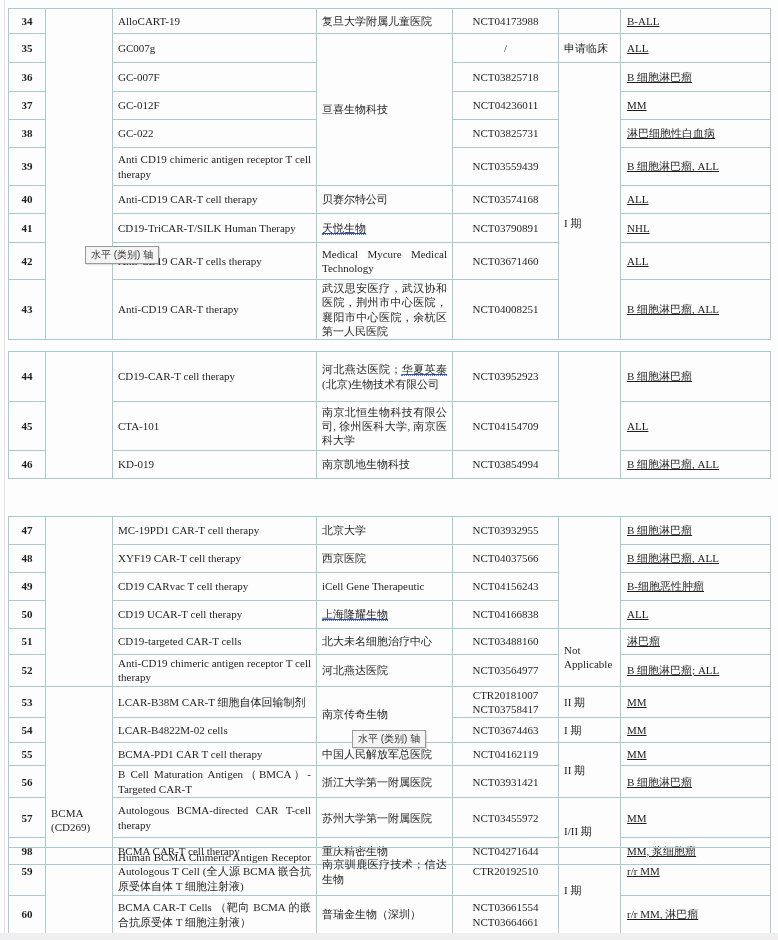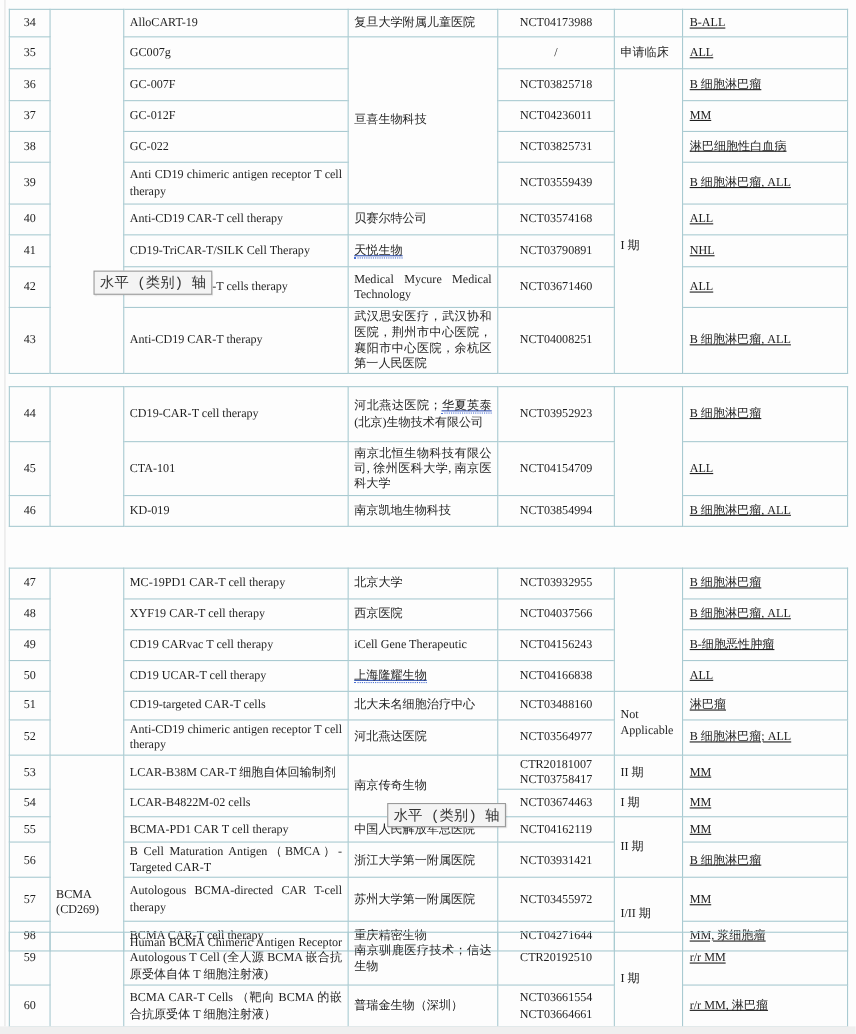--- a/index.html
+++ b/index.html
@@ -7,35 +7,35 @@
   .page{position:relative;width:778px;height:940px;background:#fdfdfd;
         font-family:"Liberation Serif","DejaVu Serif",serif;color:#1f1f1f;}
   .page-edge{position:absolute;left:4px;top:0;width:1px;height:933px;background:#e3e3e3;}
   .bottom-strip{position:absolute;left:0;top:933px;width:778px;height:7px;background:#efefef;}
 
   table.tbl{position:absolute;left:8px;border-collapse:collapse;table-layout:fixed;width:762px;}
   .tbl td{border:1px solid #a9cad1;font-size:11px;line-height:1.3;padding:1px 5px;
           vertical-align:middle;overflow:hidden;}
   .b1{top:8px;} .b2{top:351px;} .b3{top:516px;} .b4{top:847px;}
 
-  td.c-num{text-align:center;padding:1px 2px;}
+  td.c-num{text-align:center;padding:1px 2px;font-weight:bold;}
   td.c-target{text-align:left;padding:1px 3px 1px 5px;}
   td.c-name{text-align:justify;}
   td.c-org{text-align:justify;}
   td.c-reg{text-align:center;}
   td.c-phase{text-align:left;padding:1px 3px 1px 5px;overflow-wrap:break-word;}
   td.c-disease{text-align:left;padding:1px 4px 1px 6px;text-decoration:underline;}
 
   td.pad-phase-block1{padding-top:45px;}
   td.pad-target-bcma{padding-top:90px;padding-left:5px;}
 
   .link{text-decoration:underline;text-decoration-color:#2f4fae;border-bottom:1px dotted #4a6fd4;cursor:pointer;}
 
   .tooltip{position:absolute;background:#f4f4f4;border:1px solid #9a9a9a;
-           font-family:Liberation Mono, monospace;font-size:13px;color:#333;
+           font-family:Liberation Sans, sans-serif;font-size:10px;color:#333;
            padding:1px 5px;white-space:nowrap;box-shadow:1px 1px 1px rgba(0,0,0,.12);z-index:5;}
   .tt1{left:85px;top:246px;}
   .tt2{left:352px;top:730px;}
 </style>
 </head>
 <body>
 
 <div class="page">
   <div class="page-edge"></div>
 
@@ -94,21 +94,21 @@
     </tr>
     <tr style="height:28px">
       <td class="c-num">40</td>
       <td class="c-name">Anti-CD19 CAR-T cell therapy</td>
       <td class="c-org">贝赛尔特公司</td>
       <td class="c-reg">NCT03574168</td>
       <td class="c-disease">ALL</td>
     </tr>
     <tr style="height:29px">
       <td class="c-num">41</td>
-      <td class="c-name">CD19-TriCAR-T/SILK Cell Therapy</td>
+      <td class="c-name">CD19-TriCAR-T/SILK Human Therapy</td>
       <td class="c-org"><span class="link">天悦生物</span></td>
       <td class="c-reg">NCT03790891</td>
       <td class="c-disease">NHL</td>
     </tr>
     <tr style="height:37px">
       <td class="c-num">42</td>
       <td class="c-name">Anti-CD19 CAR-T cells therapy</td>
       <td class="c-org">Medical Mycure Medical Technology</td>
       <td class="c-reg">NCT03671460</td>
       <td class="c-disease">ALL</td>

